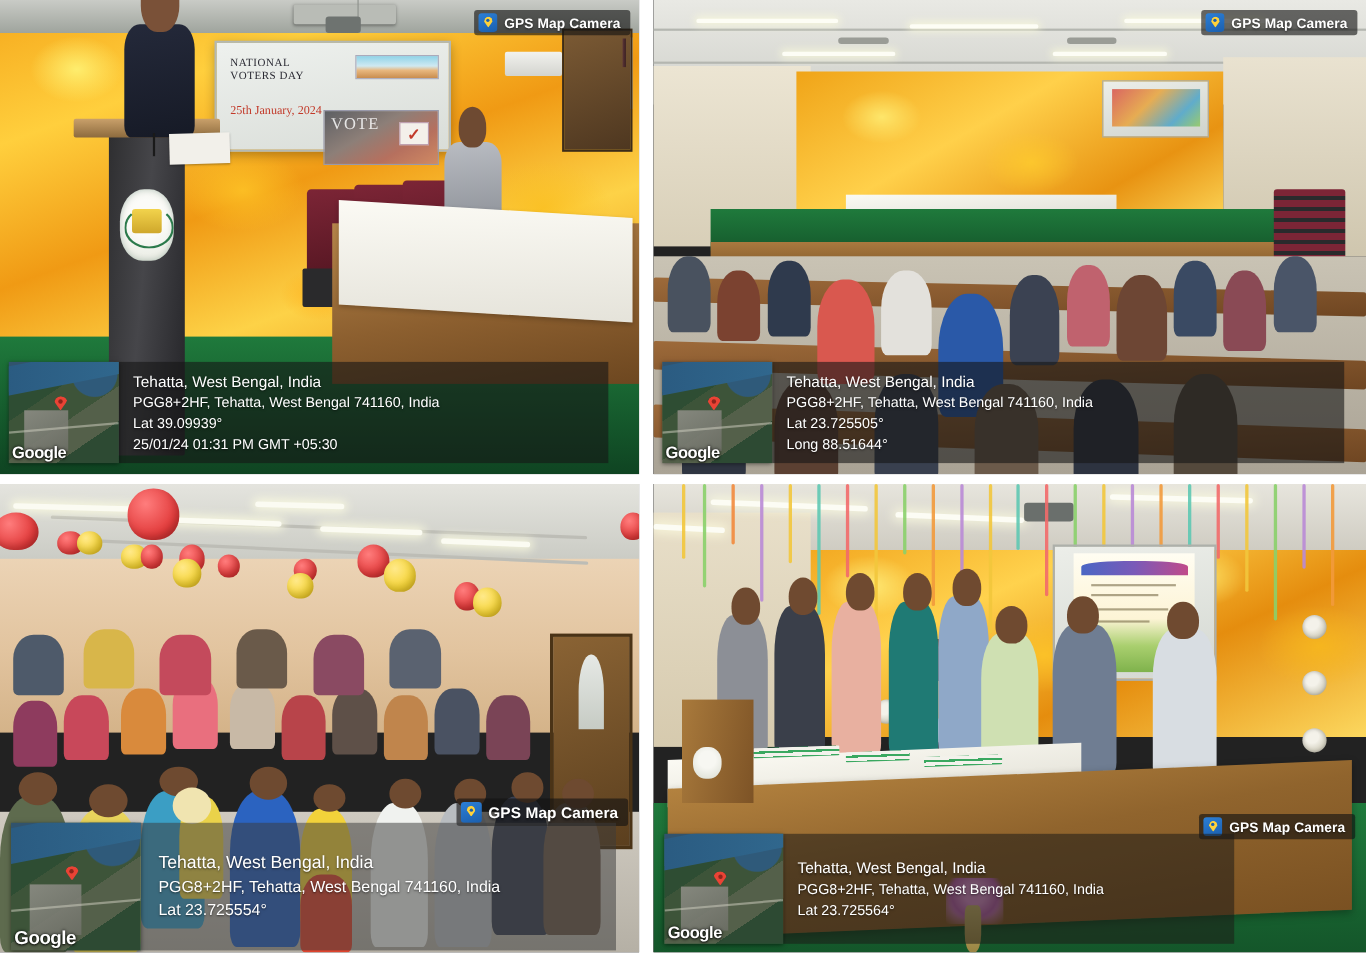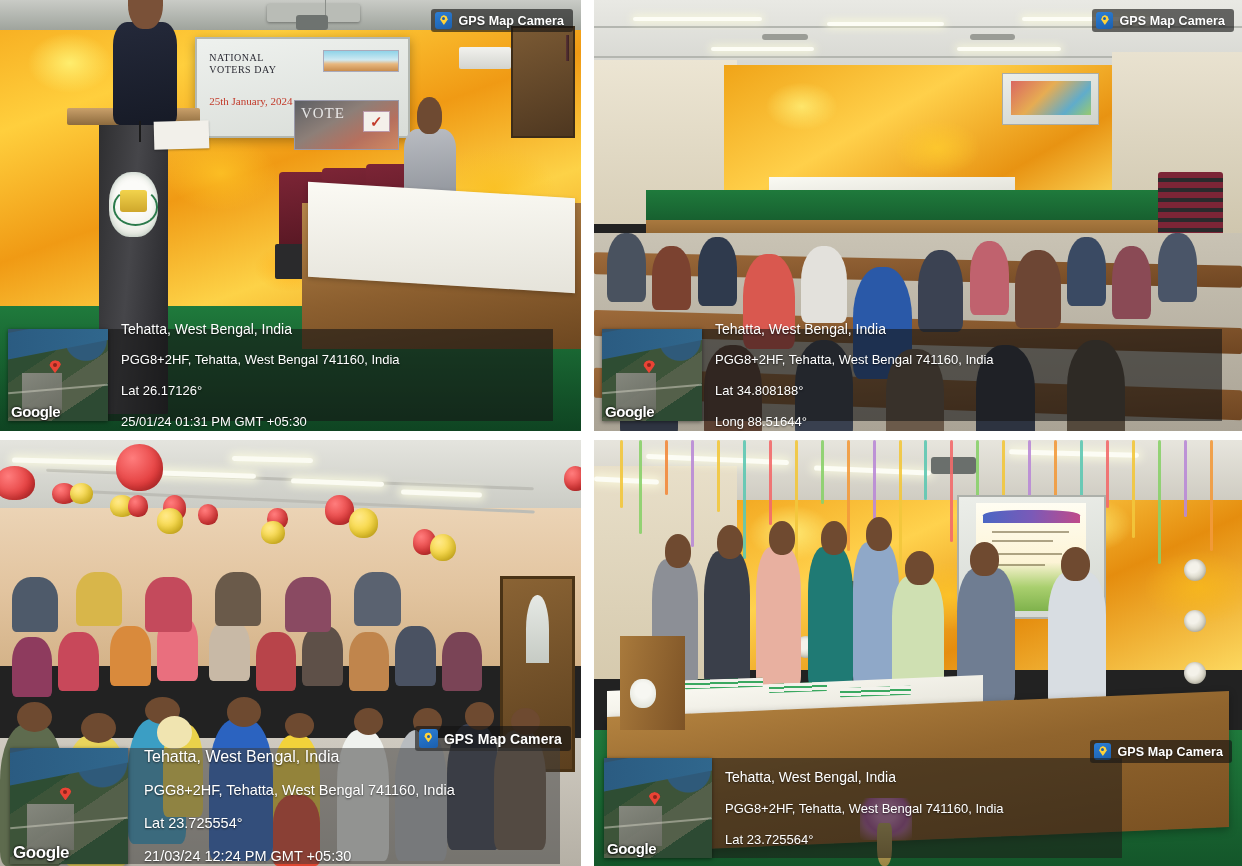--- a/index.html
+++ b/index.html
@@ -501,21 +501,21 @@
     padding: 7px 14px 6px 13px;
     display:flex; flex-direction:column; justify-content:center;
   }
   .gps-lines div {
     color:#ffffff;
     line-height:1.46;
     white-space:nowrap;
     text-shadow: 0 1px 2px rgba(0,0,0,.6);
   }
   .gps-place { font-size:14px; }
-  .gps-addr, .gps-lat, .gps-long, .gps-time { font-size:13px;margin-top:12px; }
+  .gps-addr, .gps-lat, .gps-long, .gps-time { font-size:13px; }
 </style>
 </head>
 <body>
 
 <div class="collage">
 
   <div class="panel" id="panel-1">
     <div class="photo">
       <div class="p1-wall"></div>
       <div class="p1-ceil"></div>
@@ -564,21 +564,21 @@
       <div class="gps-map" style="width:100px;">
         <span class="gps-map-river"></span>
         <span class="gps-map-built"></span>
         <span class="gps-map-road"></span>
         <span class="gps-map-pin"></span>
         <span class="gps-map-wm">Google</span>
       </div>
       <div class="gps-lines">
         <div class="gps-place">Tehatta, West Bengal, India</div>
         <div class="gps-addr">PGG8+2HF, Tehatta, West Bengal 741160, India</div>
-        <div class="gps-lat">Lat 26.17126°</div>
+        <div class="gps-lat">Lat 39.09939°</div>
         <div class="gps-time">25/01/24 01:31 PM GMT +05:30</div>
       </div>
     </div>
   </div>
 
   <div class="panel" id="panel-2">
     <div class="photo">
       <div class="p2-ceil"></div>
       <div class="p2-beam" style="top:6%;"></div>
       <div class="p2-beam" style="top:13%;"></div>
@@ -632,21 +632,21 @@
       <div class="gps-map" style="width:100px;">
         <span class="gps-map-river"></span>
         <span class="gps-map-built"></span>
         <span class="gps-map-road"></span>
         <span class="gps-map-pin"></span>
         <span class="gps-map-wm">Google</span>
       </div>
       <div class="gps-lines">
         <div class="gps-place">Tehatta, West Bengal, India</div>
         <div class="gps-addr">PGG8+2HF, Tehatta, West Bengal 741160, India</div>
-        <div class="gps-lat">Lat 34.808188°</div>
+        <div class="gps-lat">Lat 23.725505°</div>
         <div class="gps-long">Long 88.51644°</div>
       </div>
     </div>
   </div>
 
   <div class="panel" id="panel-3">
     <div class="photo">
       <div class="p3-wall"></div>
       <div class="p3-ceil"></div>
       <div class="p3-pipe" style="left:8%;  top:9%;  width:84%; transform:rotate(2.2deg);"></div>
@@ -729,21 +729,20 @@
         <span class="gps-map-river"></span>
         <span class="gps-map-built"></span>
         <span class="gps-map-road"></span>
         <span class="gps-map-pin"></span>
         <span class="gps-map-wm" style="font-size:17px;">Google</span>
       </div>
       <div class="gps-lines" style="background:rgba(60,60,60,.52); padding:8px 16px;">
         <div class="gps-place" style="font-size:16px;">Tehatta, West Bengal, India</div>
         <div class="gps-addr" style="font-size:14.5px;">PGG8+2HF, Tehatta, West Bengal 741160, India</div>
         <div class="gps-lat" style="font-size:14.5px;">Lat 23.725554°</div>
-        <div class="gps-time" style="font-size:14.5px;">21/03/24 12:24 PM GMT +05:30</div>
       </div>
     </div>
   </div>
 
   <div class="panel" id="panel-4">
     <div class="photo">
       <div class="p4-yellow"></div>
       <div class="p4-ceil"></div>
       <div class="p4-wallL"></div>
       <div class="p4-tube" style="left:8%;  top:4%;  width:22%; transform:rotate(2.5deg);"></div>

